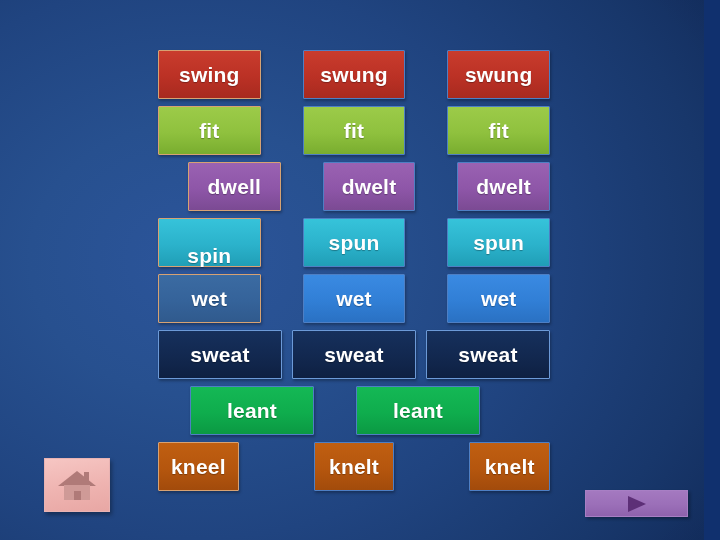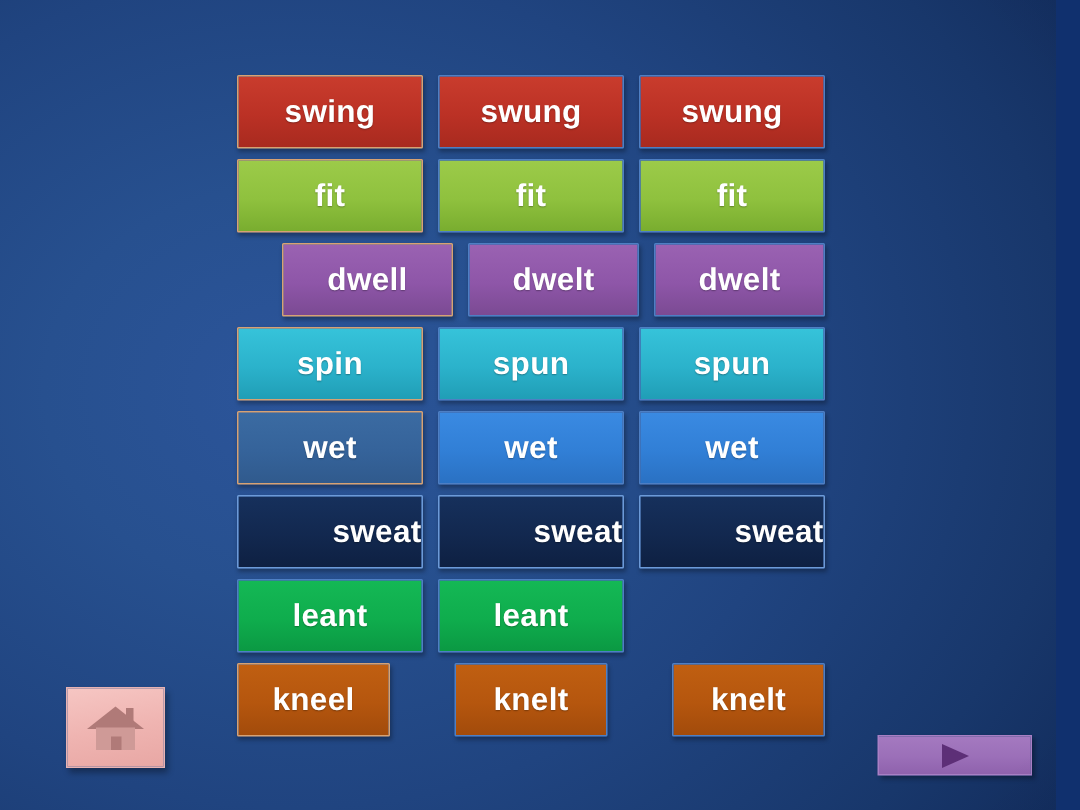--- a/index.html
+++ b/index.html
@@ -76,23 +76,23 @@
     text-shadow: 0 1px 1px rgba(0,0,0,0.30);
     white-space: nowrap;
   }
 
   
   .col-0 { width: 124px; margin-right: 10px; }
   .col-1 { width: 124px; margin-right: 10px; }
   .col-2 { width: 124px; }
 
   
-  .bd-blue  { border: 1px solid #4e7fc4; }
+  .bd-blue  { border: 1px solid #4e7fc4; margin-left: 32px; }
   .bd-tan   { border: 1px solid #d7a273; }
-  .bd-lblue { border: 1px solid #6c9ad8; justify-content: flex-end; }
+  .bd-lblue { border: 1px solid #6c9ad8; }
 
   
   #home-button {
     position: absolute;
     left: 44px;
     top: 458px;
     width: 66px;
     height: 54px;
     box-sizing: border-box;
     border: 1px solid #e8b3b3;
@@ -158,21 +158,21 @@
       </div>
       <div class="tile col-1 bd-blue" style="background:linear-gradient(180deg,#9a62b2 0%,#8e56a8 55%,#7b4a93 100%);">
         <span class="tile-label">dwelt</span>
       </div>
       <div class="tile col-2 bd-blue" style="background:linear-gradient(180deg,#9a62b2 0%,#8e56a8 55%,#7b4a93 100%);">
         <span class="tile-label">dwelt</span>
       </div>
     </div>
 
     <div class="row">
-      <div class="tile col-0 bd-tan" style="background:linear-gradient(180deg,#36c3da 0%,#2bb2cb 55%,#209eb6 100%);">
+      <div class="tile col-0 bd-tan" style="background:linear-gradient(180deg,#36c3da 0%,#2bb2cb 55%,#209eb6 100%);align-items:flex-end;">
         <span class="tile-label">spin</span>
       </div>
       <div class="tile col-1 bd-blue" style="background:linear-gradient(180deg,#36c3da 0%,#2bb2cb 55%,#209eb6 100%);">
         <span class="tile-label">spun</span>
       </div>
       <div class="tile col-2 bd-blue" style="background:linear-gradient(180deg,#36c3da 0%,#2bb2cb 55%,#209eb6 100%);">
         <span class="tile-label">spun</span>
       </div>
     </div>
 

